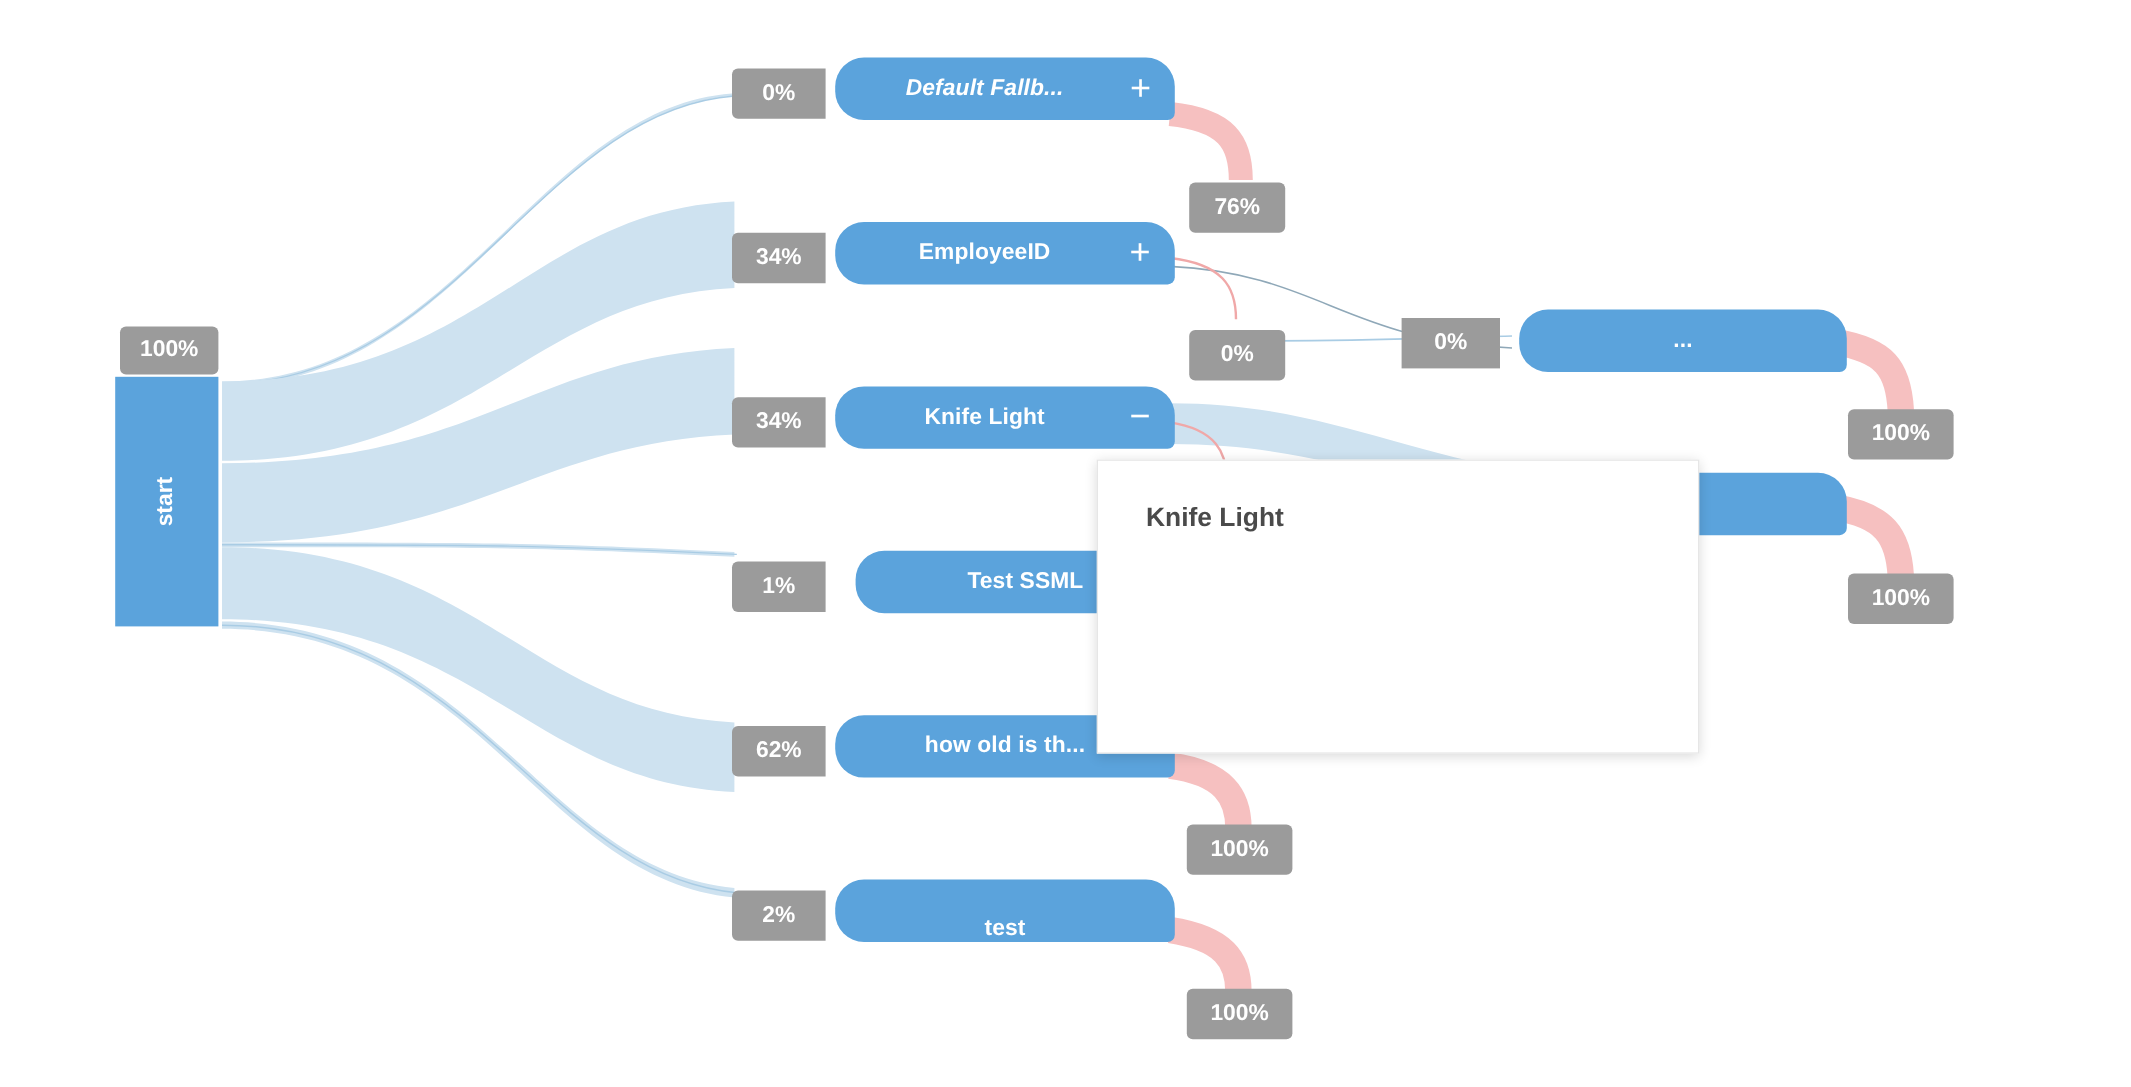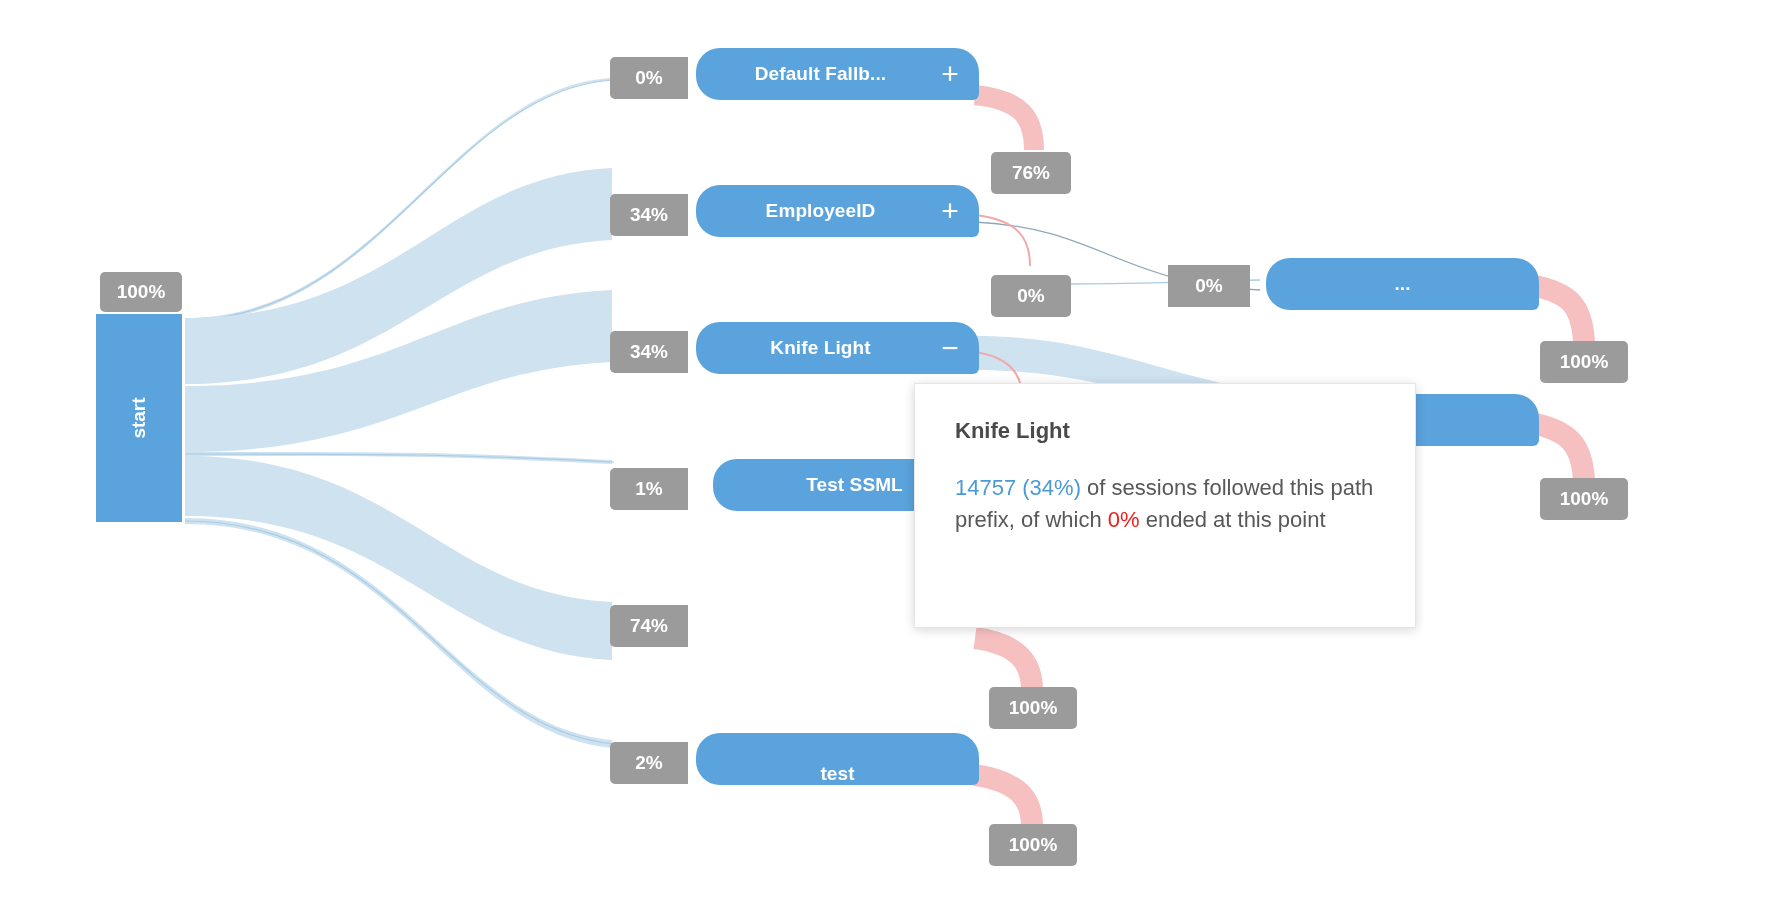--- a/index.html
+++ b/index.html
@@ -144,21 +144,21 @@
   <div class="badge" style="left:100px;top:272px;width:82px;height:40px;">
     <span>100%</span>
   </div>
   <div class="start-node" style="left:96px;top:314px;width:86px;height:208px;">
     <span>start</span>
   </div>
 
   <div class="badge flat-right" style="left:610px;top:57px;width:78px;height:42px;">
     <span>0%</span>
   </div>
-  <div class="node square-right" style="left:696px;top:48px;width:283px;height:52px;padding-left:18px;padding-right:6px;">
+  <div class="node square-right" style="left:696px;top:48px;width:283px;height:52px;padding-left:18px;padding-right:6px;font-style:italic;">
     <span class="node-label">Default Fallb...</span>
     <span class="node-toggle">+</span>
   </div>
   <div class="badge" style="left:991px;top:152px;width:80px;height:42px;">
     <span>76%</span>
   </div>
 
   <div class="badge flat-right" style="left:610px;top:194px;width:78px;height:42px;">
     <span>34%</span>
   </div>
@@ -179,21 +179,24 @@
   </div>
 
   <div class="badge flat-right" style="left:610px;top:468px;width:78px;height:42px;">
     <span>1%</span>
   </div>
   <div class="node" style="left:713px;top:459px;width:283px;height:52px;padding-left:18px;padding-right:18px;">
     <span class="node-label">Test SSML</span>
   </div>
 
   <div class="badge flat-right" style="left:610px;top:605px;width:78px;height:42px;">
-    <span>74%</span>
+    <span>62%</span>
+  </div>
+  <div class="node square-right" style="left:696px;top:596px;width:283px;height:52px;padding-left:18px;padding-right:18px;">
+    <span class="node-label">how old is th...</span>
   </div>
   <div class="badge" style="left:989px;top:687px;width:88px;height:42px;">
     <span>100%</span>
   </div>
 
   <div class="badge flat-right" style="left:610px;top:742px;width:78px;height:42px;">
     <span>2%</span>
   </div>
   <div class="node square-right" style="left:696px;top:733px;width:283px;height:52px;padding-left:18px;padding-right:18px;align-items:flex-end;">
     <span class="node-label">test</span>
@@ -214,20 +217,15 @@
 
   <div class="node square-right" style="left:1266px;top:394px;width:273px;height:52px;padding-left:18px;padding-right:18px;">
     <span class="node-label"></span>
   </div>
   <div class="badge" style="left:1540px;top:478px;width:88px;height:42px;">
     <span>100%</span>
   </div>
 
   <div class="tooltip" style="left:914px;top:383px;width:502px;height:245px;">
     <div class="tt-title">Knife Light</div>
-    <div class="tt-body">
-      <span class="tt-hl">14757 (34%)</span><span> of sessions</span>
-      <span>followed this path prefix, of which</span>
-      <span class="tt-red">0%</span><span> ended at this point</span>
-    </div>
   </div>
 
 </div>
 
 </body></html>

